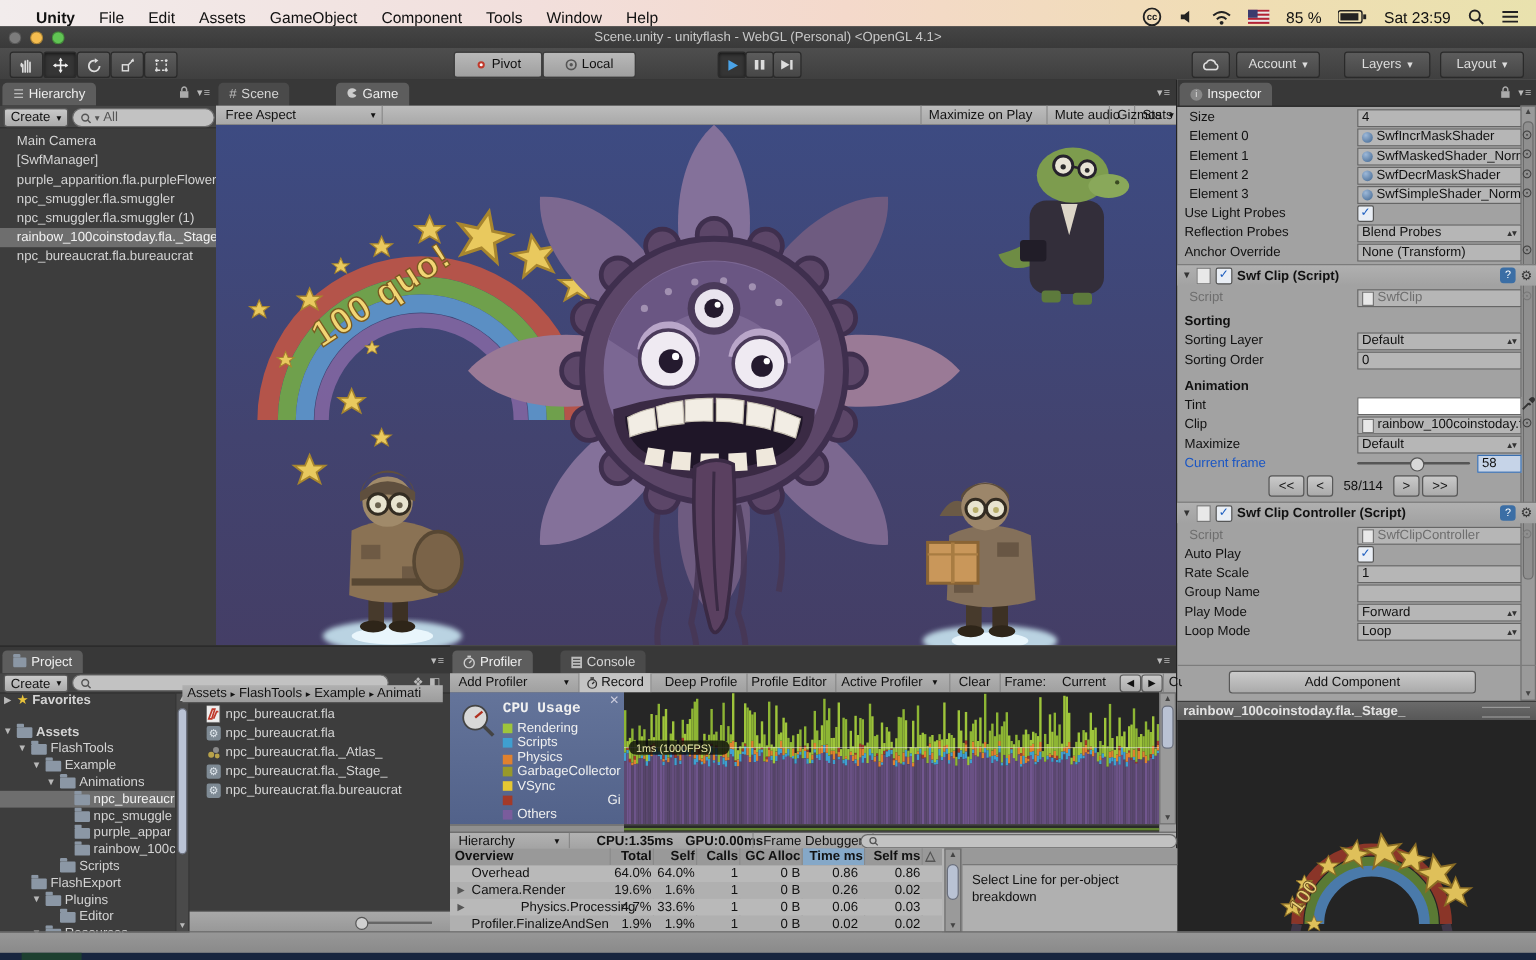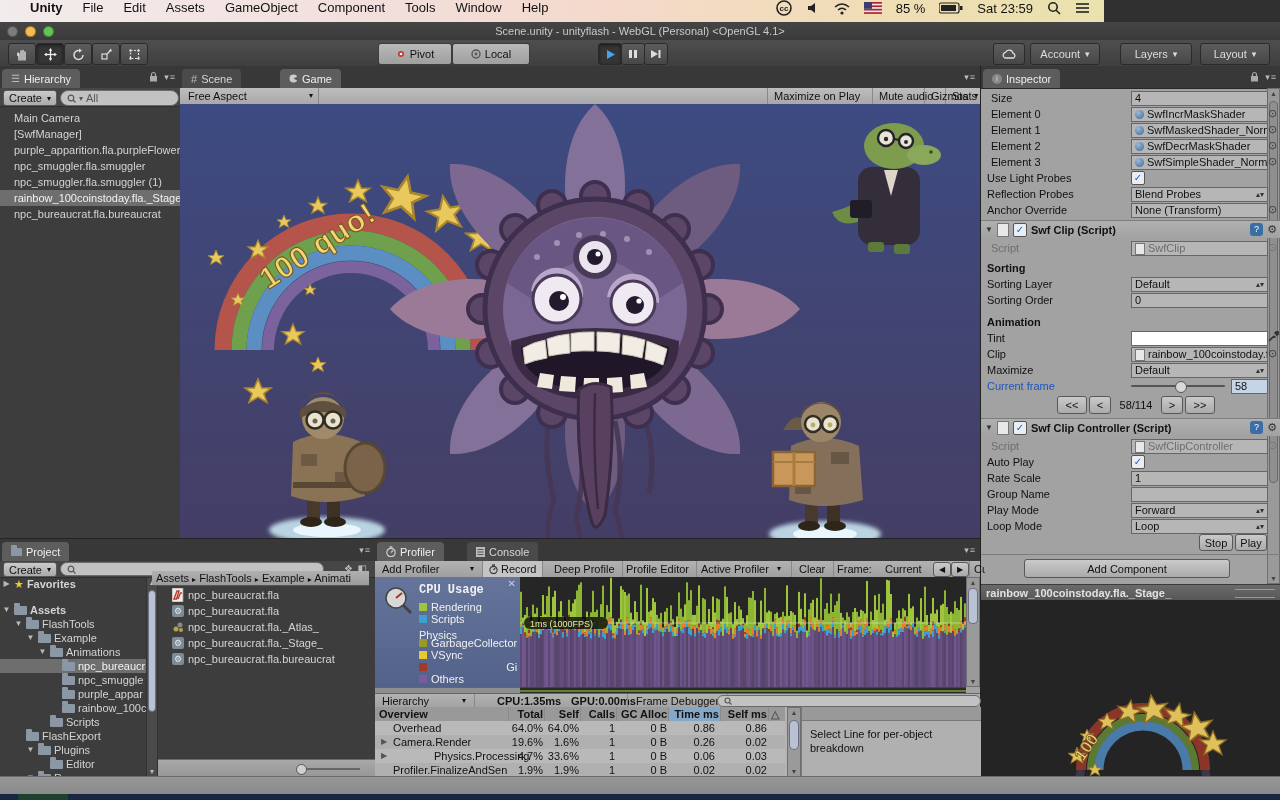--- a/index.html
+++ b/index.html
@@ -3,23 +3,23 @@
 <meta charset="utf-8">
 <style>
   html,body{margin:0;padding:0;background:#222;}
   #screen{position:relative;width:1280px;height:800px;overflow:hidden;background:#303030;
           font-family:"Liberation Sans",sans-serif;font-size:11px;color:#111;
           -webkit-font-smoothing:antialiased;}
   .abs{position:absolute;}
   svg text{font-family:"Liberation Sans",sans-serif;}
 
   
-  .menubar{left:0;top:0;width:1104px;height:22px;
+  .menubar{left:0;top:0;width:1280px;height:22px;
     background:linear-gradient(90deg,#f2ecec 0%,#f2dfdc 35%,#f4d9cb 55%,#f0ddb4 80%,#e9e2ae 100%);
-    display:flex;align-items:flex-start;color:#111;font-size:13px;}
+    display:flex;align-items:flex-end;color:#111;font-size:13px;}
   .menubar .mitem{padding:0 10px;white-space:nowrap;}
   .menubar .bold{font-weight:bold;}
   .mb-right{margin-left:auto;display:flex;align-items:center;gap:14px;padding-right:14px;font-size:13px;}
   .mb-right .ic{display:inline-flex;align-items:center;}
 
   
   .titlebar{left:0;top:22px;width:1280px;height:18px;background:linear-gradient(#454545,#3a3a3a);
     border-bottom:1px solid #222;display:flex;align-items:center;}
   .tl{width:9px;height:9px;border-radius:50%;margin-left:7px;border:1px solid rgba(0,0,0,.3);}
   .titlebar .ttl{position:absolute;left:0;right:0;text-align:center;color:#c9c9c9;font-size:11px;}
@@ -700,24 +700,20 @@
           <span class="ddarrow">▴▾</span>
         </span>
       </div>
     <div class="irow" style="top:452px;">
         <span class="ilabel" style="left:6px;">Loop Mode</span>
       <span class="ifield">
           <span>Loop</span>
           <span class="ddarrow">▴▾</span>
         </span>
       </div>
-    <div class="irow" style="top:468px;height:17px;">
-      <span class="ubtn" style="position:absolute;left:218px;width:32px;height:15px;">Stop</span>
-      <span class="ubtn" style="position:absolute;left:254px;width:30px;height:15px;">Play</span>
-      </div>
 
     <div class="abs" style="left:0;top:488px;width:300px;height:1px;background:#7c7c7c;"></div>
     <div class="ubtn" style="position:absolute;left:43px;top:493px;width:204px;height:17px;">Add Component</div>
 
     <div class="abs" style="left:0;top:518px;width:300px;height:16px;background:linear-gradient(#6a6a6a,#565656);border-top:1px solid #3c3c3c;color:#e2e2e2;line-height:16px;">
       <span style="padding-left:5px;font-weight:bold;">rainbow_100coinstoday.fla._Stage_</span>
       <span style="position:absolute;right:6px;top:4px;width:40px;height:7px;border-top:1px solid #999;border-bottom:1px solid #999;"></span>
     </div>
     <div class="abs" style="left:0;top:534px;width:300px;height:176px;background:#242424;overflow:hidden;">
       <svg width="300" height="176" viewBox="0 0 300 176">
@@ -941,21 +937,21 @@
       <div style="position:absolute;left:44px;top:6px;font-size:12px;font-weight:bold;font-family:Liberation Mono, monospace;">CPU Usage</div>
       <div style="position:absolute;left:44px;top:24px;display:flex;flex-direction:column;gap:0;">
         <span style="display:flex;align-items:center;gap:4px;height:12px;">
             <i style="width: 8px; height: 8px; display: inline-block; background: rgb(158, 197, 59);"></i>
             <span>Rendering</span>
           </span>
         <span style="display:flex;align-items:center;gap:4px;height:12px;">
             <i style="width: 8px; height: 8px; display: inline-block; background: rgb(63, 159, 208);"></i>
             <span>Scripts</span>
           </span>
-        <span style="display:flex;align-items:flex-start;gap:4px;height:12px;flex-direction:column;">
+        <span style="display:flex;align-items:flex-end;gap:4px;height:12px;">
             <i style="width: 8px; height: 8px; display: inline-block; background: rgb(224, 129, 46);"></i>
             <span>Physics</span>
           </span>
         <span style="display:flex;align-items:center;gap:4px;height:12px;">
             <i style="width: 8px; height: 8px; display: inline-block; background: rgb(152, 153, 42);"></i>
             <span>GarbageCollector</span>
           </span>
         <span style="display:flex;align-items:center;gap:4px;height:12px;">
             <i style="width: 8px; height: 8px; display: inline-block; background: rgb(230, 200, 50);"></i>
             <span>VSync</span>

